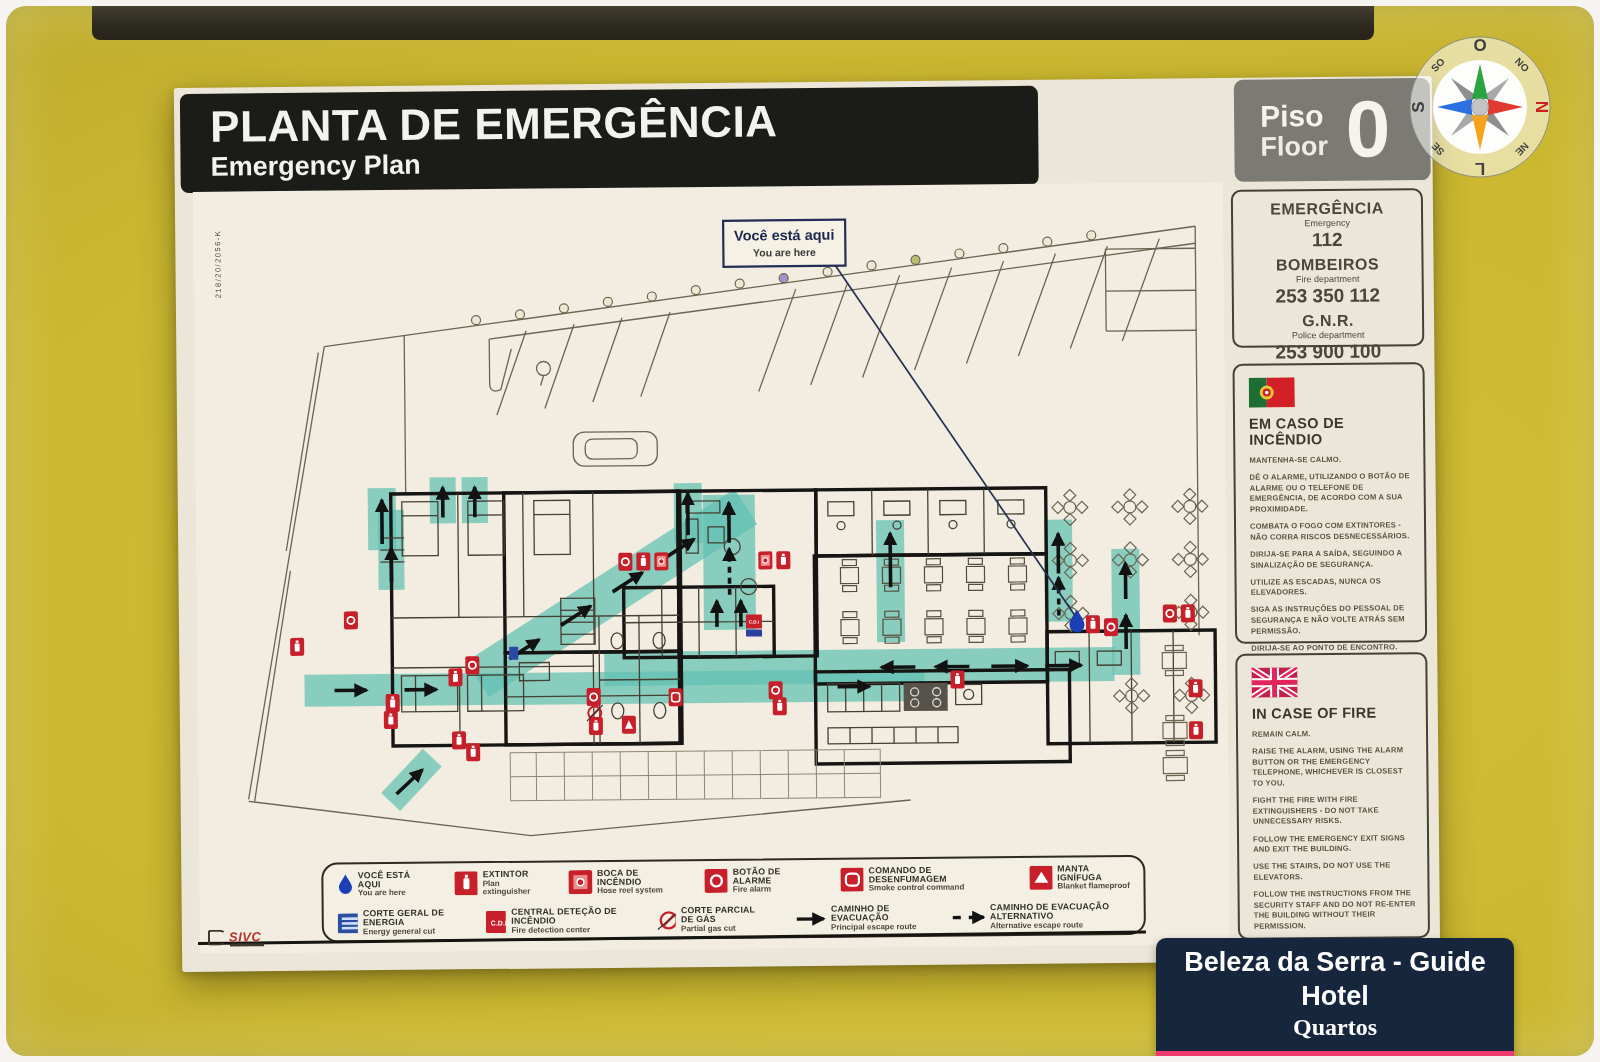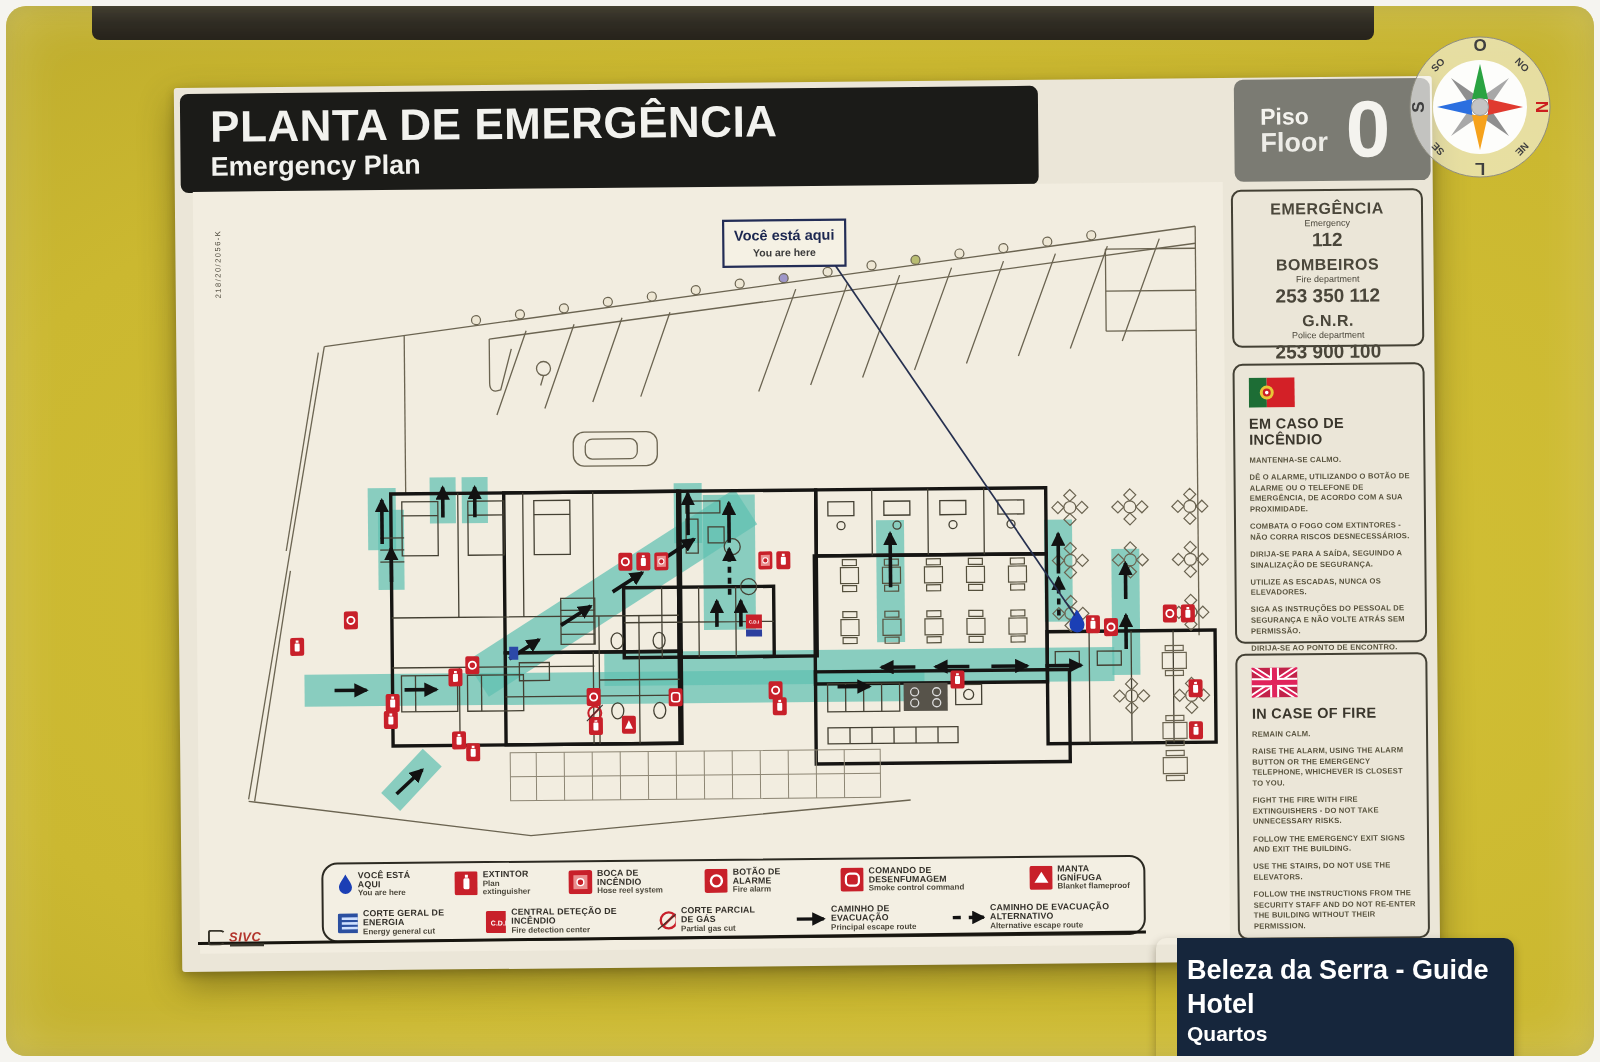--- a/index.html
+++ b/index.html
@@ -14,21 +14,21 @@
   .board{position:absolute;left:172px;top:76px;width:1258px;height:884px;background:#ebe6d8;
     transform:rotate(-0.55deg);box-shadow:0 14px 34px rgba(60,50,10,.45), 0 3px 8px rgba(60,50,10,.3);border-radius:3px;}
   .sheet{position:absolute;left:18px;top:104px;width:1030px;height:762px;background:#f2ede0;}
 
   .banner{position:absolute;left:6px;top:6px;width:858px;height:99px;background:#1b1b18;border-radius:8px;color:#f2f2ee;padding:10px 0 0 30px;box-sizing:border-box;}
   .banner .t1{font-size:44px;font-weight:bold;letter-spacing:.5px;line-height:1.05;}
   .banner .t2{font-size:27px;font-weight:bold;margin-top:2px;}
 
   .pisobox{position:absolute;left:1060px;top:2px;width:196px;height:102px;background:#7b7b73;border-radius:9px;color:#f4f3ee;display:flex;align-items:center;justify-content:flex-start;padding-left:26px;box-sizing:border-box;gap:18px;}
   .pisobox .lbls{display:flex;flex-direction:column;line-height:1.05;}
-  .piso-pt{font-size:23px;font-weight:bold;}
+  .piso-pt{font-size:30px;font-weight:bold;}
   .piso-en{font-size:27px;font-weight:bold;opacity:.95;}
   .piso-num{font-size:80px;font-weight:bold;line-height:1;}
 
   .refcode{position:absolute;left:38px;top:142px;font-size:7.5px;color:#4c473a;letter-spacing:1.5px;writing-mode:vertical-rl;transform:rotate(180deg);}
 
   
   .rbox{position:absolute;left:1056px;width:192px;border:2px solid #434034;border-radius:10px;box-sizing:border-box;background:transparent;color:#4a463a;}
   .rbox.contacts{top:112px;height:158px;text-align:center;padding-top:10px;}
   .c-name{font-size:16px;font-weight:bold;letter-spacing:.5px;line-height:1;}
   .c-sub{font-size:9px;margin-top:1px;}
@@ -55,23 +55,23 @@
 
   
   .compass{position:absolute;left:1396px;top:22px;width:156px;height:158px;z-index:8;}
   
   .wm{position:absolute;left:548px;top:372px;z-index:6;pointer-events:none;color:rgba(250,250,244,.55);
      font-size:186px;font-weight:bold;letter-spacing:36px;font-family:"DejaVu Sans",sans-serif;}
   .wm sup{font-size:34px;letter-spacing:0;vertical-align:88px;}
 
   
   .badge{position:absolute;left:1150px;top:932px;width:358px;border-radius:10px;overflow:hidden;z-index:9;box-shadow:0 4px 10px rgba(40,30,0,.35);}
-  .badge .navy{background:#16263c;color:#fff;text-align:left;padding:16px 10px 10px;margin-left:21px;}
+  .badge .navy{background:#16263c;color:#fff;text-align:center;padding:8px 10px 10px;}
   .badge .l1{font-size:27px;font-weight:bold;line-height:1.25;}
-  .badge .l2{font-size:21px;font-weight:bold;}
+  .badge .l2{font-size:24px;font-weight:bold;font-family:Liberation Serif, serif;}
   .badge .pink{height:18px;background:#ee3a6e;}
 
   svg text{font-family:"Liberation Sans",sans-serif;}
   .cletter{font-family:"DejaVu Serif",serif;}
 </style>
 </head>
 <body>
 
 <svg width="0" height="0" style="position:absolute">
   <defs>

